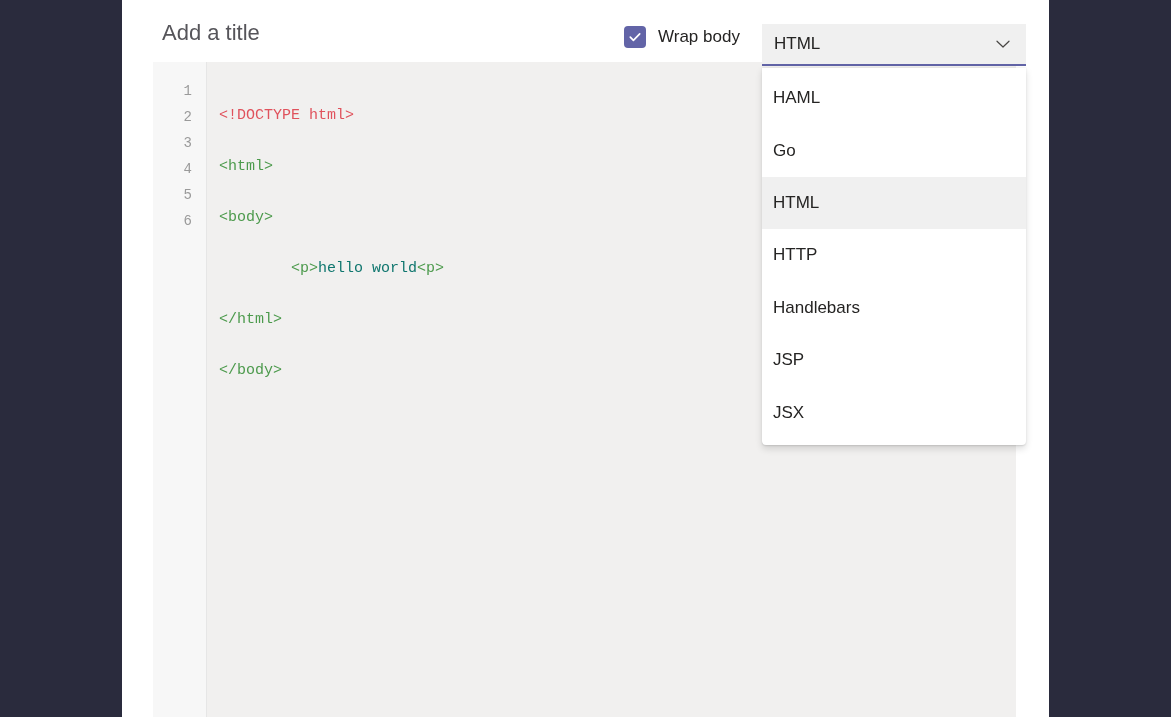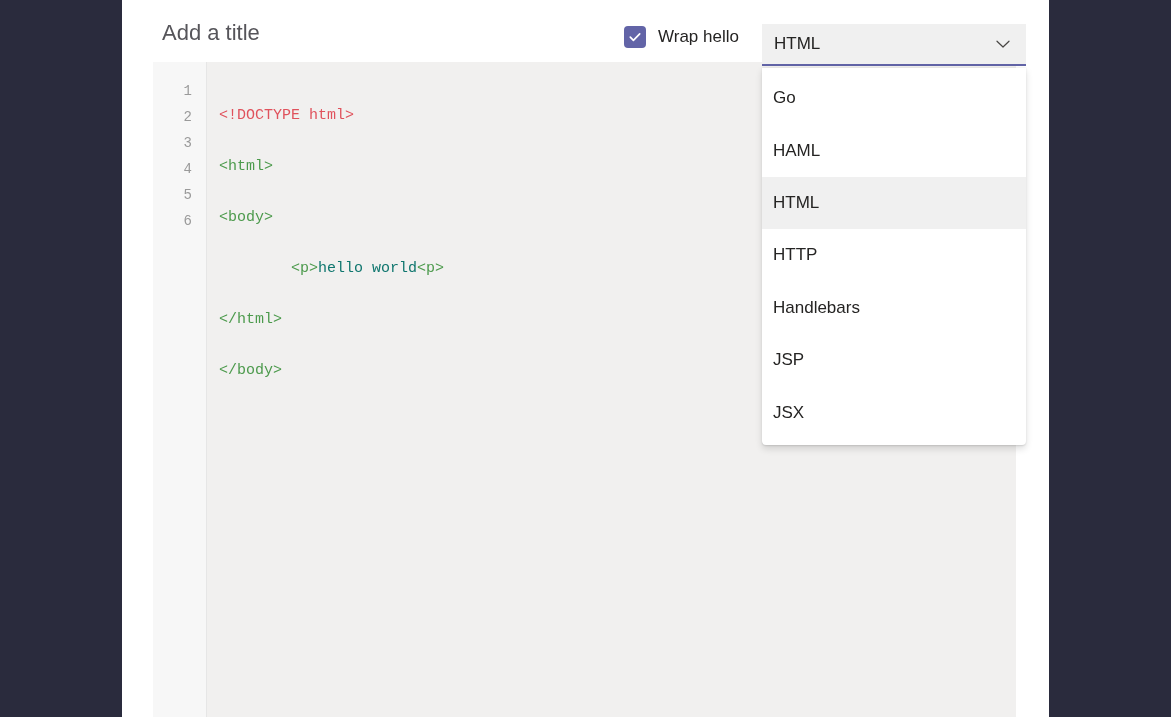--- a/index.html
+++ b/index.html
@@ -205,37 +205,37 @@
     <div class="header-row">
 
       <input class="title-input" type="text" placeholder="Add a title" style="">
 
       <div class="wrap-group">
         <div class="checkbox">
           <svg width="14" height="14" viewBox="0 0 14 14">
             <path d="M2.3 7.2 L5.4 10.3 L11.7 3.9" stroke="#ffffff" stroke-width="1.7" fill="none" stroke-linecap="round" stroke-linejoin="round"></path>
           </svg>
         </div>
-        <span class="wrap-label">Wrap hello</span>
+        <span class="wrap-label">Wrap body</span>
       </div>
 
       <div class="dropdown-wrap">
 
         <div class="dropdown-field">
           <span class="dropdown-value">HTML</span>
           <span class="chevron">
             <svg width="20" height="20" viewBox="0 0 20 20">
               <path d="M4 7.2 L10 13 L16 7.2" stroke="#484644" stroke-width="1.2" fill="none" stroke-linecap="round" stroke-linejoin="round"></path>
             </svg>
           </span>
         </div>
 
         <div class="dropdown-list" id="dropdown-list">
+            <div class="dropdown-item">HAML</div>
             <div class="dropdown-item">Go</div>
-            <div class="dropdown-item">HAML</div>
             <div class="dropdown-item selected">HTML</div>
             <div class="dropdown-item">HTTP</div>
             <div class="dropdown-item">Handlebars</div>
             <div class="dropdown-item">JSP</div>
             <div class="dropdown-item">JSX</div>
           </div>
 
       </div>
     </div>
 

